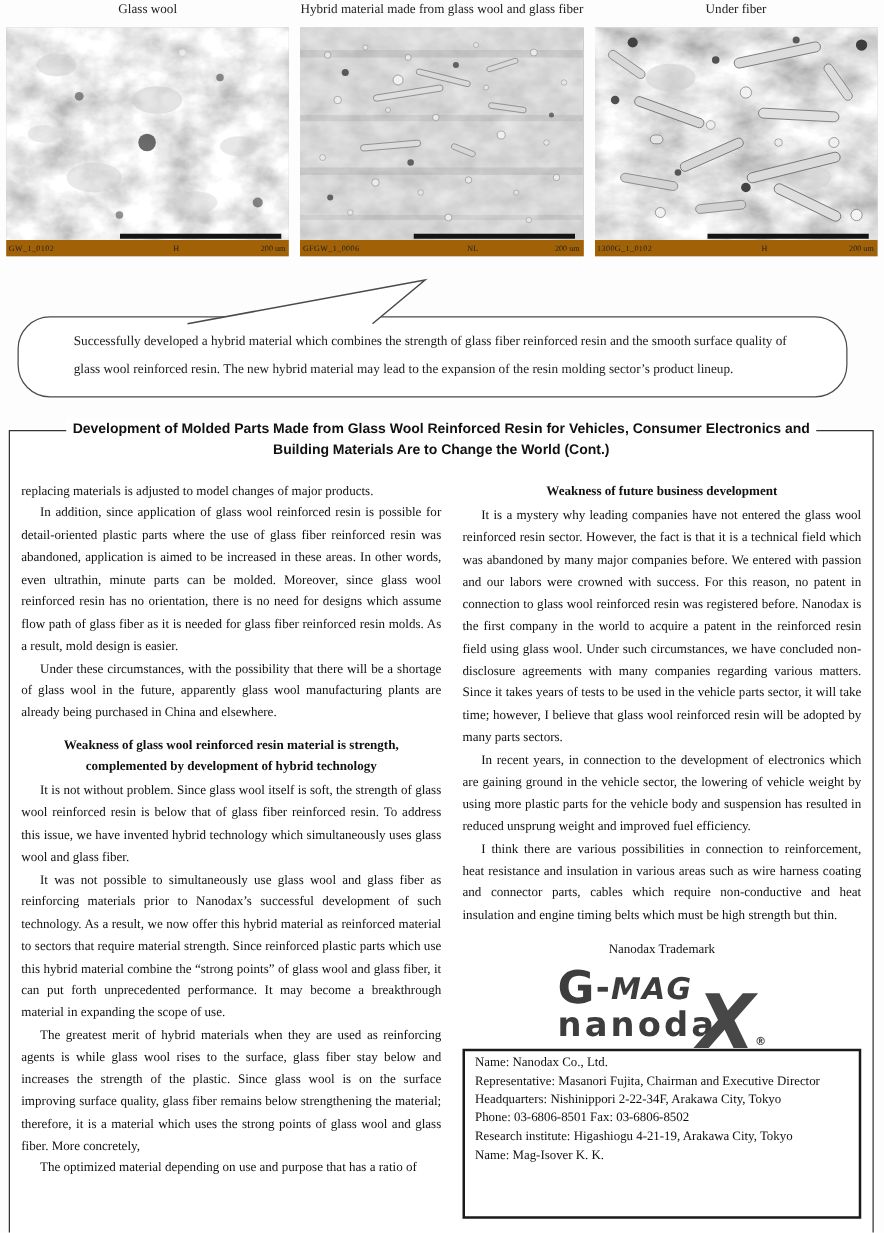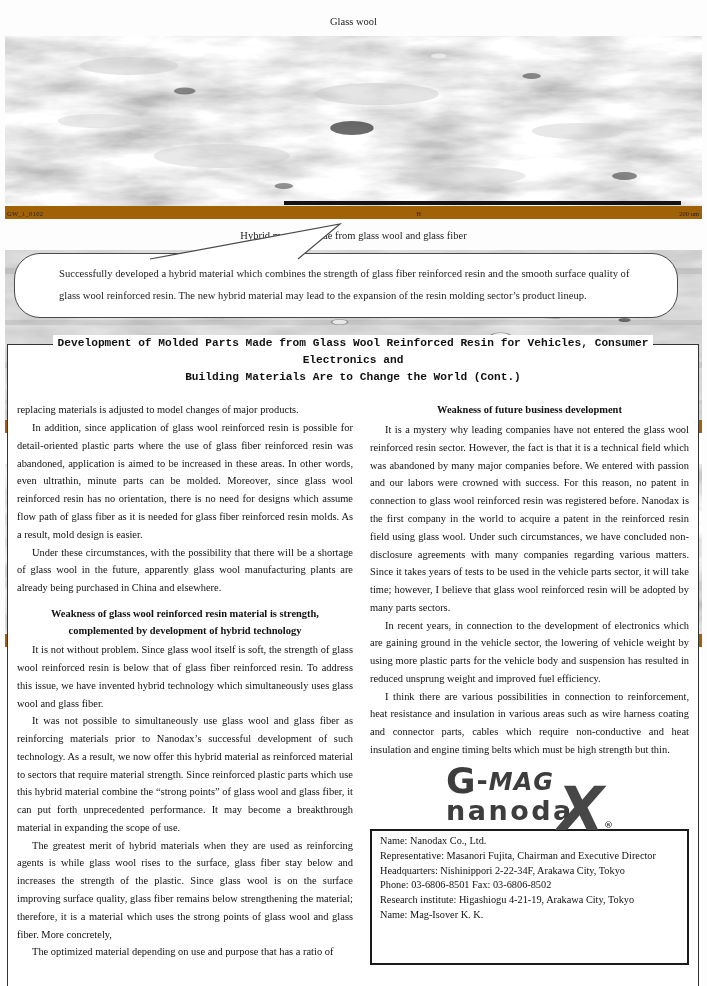--- a/index.html
+++ b/index.html
@@ -1,21 +1,21 @@
 <!DOCTYPE html>
 <html><head>
 <meta charset="utf-8">
 <style>
   html,body{margin:0;padding:0;}
   body{
     width:707px;height:986px;overflow:hidden;background:#fdfdfd;position:relative;
     font-family:"Liberation Serif",serif;color:#1a1a1a;
   }
   
-  .figures{position:absolute;top:14px;left:5px;width:697px;display:flex;gap:9px;flex-direction:column;}
+  .figures{position:absolute;top:0;left:5px;width:697px;display:flex;gap:9px;}
   figure{margin:0;flex:1;display:flex;flex-direction:column;min-width:0;}
   .fig-caption{
     text-align:center;font-size:10.5px;height:22px;line-height:16px;
     white-space:nowrap;overflow:visible;color:#222;
   }
   .sem{position:relative;background:#bdbdbd;}
   .sem svg{display:block;width:100%;height:170px;}
   .sem-strip{
     position:relative;height:13px;background:#a16207;
     font-family:Liberation Serif, serif;font-size:6.5px;color:#222;
@@ -31,21 +31,21 @@
     border:1.5px solid #4a4a4a;border-radius:26px;background:#fff;
     padding:9px 28px 10px 44px;font-size:10.6px;line-height:2.1;z-index:2;
   }
   
   .article-box{
     position:absolute;top:344px;left:7px;width:692px;height:700px;
     box-sizing:border-box;border:1.3px solid #333;background:#fff;
   }
   .article-title{
     width:600px;margin:-10px auto 0;background:#fff;text-align:center;
-    font-family:Liberation Mono, monospace;font-weight:bold;font-size:11.2px;line-height:1.5;
+    font-family:Liberation Sans, sans-serif;font-weight:bold;font-size:11.2px;line-height:1.5;
     color:#111;
   }
   .columns{display:flex;gap:17px;padding:0 9px;margin-top:16px;}
   .col{font-size:10.45px;line-height:1.7;text-align:justify;color:#111;}
   .col-left{width:336px;flex:none;}
   .col-right{flex:1;min-width:0;}
   .col p{margin:0;}
   .col p.ind{text-indent:15px;}
   .subhead{font-weight:bold;text-align:center;margin:9px 18px 2px;line-height:1.6;}
   .r-head{font-weight:bold;text-align:center;margin:0 0 2px;}
@@ -262,20 +262,21 @@
       <p class="ind">The greatest merit of hybrid materials when they are used as reinforcing agents is while glass wool rises to the surface, glass fiber stay below and increases the strength of the plastic. Since glass wool is on the surface improving surface quality, glass fiber remains below strengthening the material; therefore, it is a material which uses the strong points of glass wool and glass fiber. More concretely,</p>
       <p class="ind">The optimized material depending on use and purpose that has a ratio of</p>
     </div>
 
     <div class="col col-right">
       <div class="r-head">Weakness of future business development</div>
       <p class="ind">It is a mystery why leading companies have not entered the glass wool reinforced resin sector. However, the fact is that it is a technical field which was abandoned by many major companies before. We entered with passion and our labors were crowned with success. For this reason, no patent in connection to glass wool reinforced resin was registered before. Nanodax is the first company in the world to acquire a patent in the reinforced resin field using glass wool. Under such circumstances, we have concluded non-disclosure agreements with many companies regarding various matters. Since it takes years of tests to be used in the vehicle parts sector, it will take time; however, I believe that glass wool reinforced resin will be adopted by many parts sectors.</p>
       <p class="ind">In recent years, in connection to the development of electronics which are gaining ground in the vehicle sector, the lowering of vehicle weight by using more plastic parts for the vehicle body and suspension has resulted in reduced unsprung weight and improved fuel efficiency.</p>
       <p class="ind">I think there are various possibilities in connection to reinforcement, heat resistance and insulation in various areas such as wire harness coating and connector parts, cables which require non-conductive and heat insulation and engine timing belts which must be high strength but thin.</p>
 
+      <div class="tm-label">Nanodax Trademark</div>
 
       <div class="logo">
         <div class="logo-text">
           <div class="logo-top"><span class="logo-g">G</span><span>-</span><span class="logo-mag">MAG</span></div>
           <div class="logo-bottom">nanoda</div>
         </div>
         <div class="logo-x"><span>X</span><span class="logo-reg">®</span></div>
       </div>
 
       <div class="company-box">

